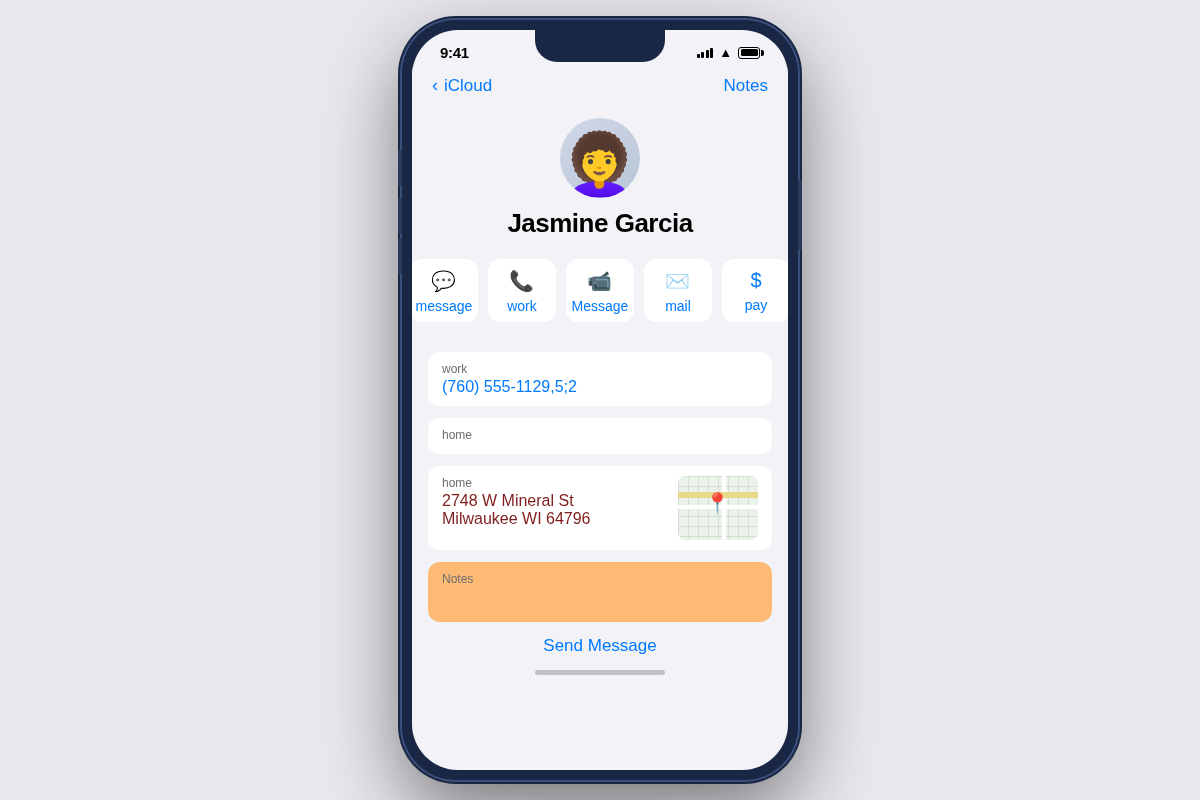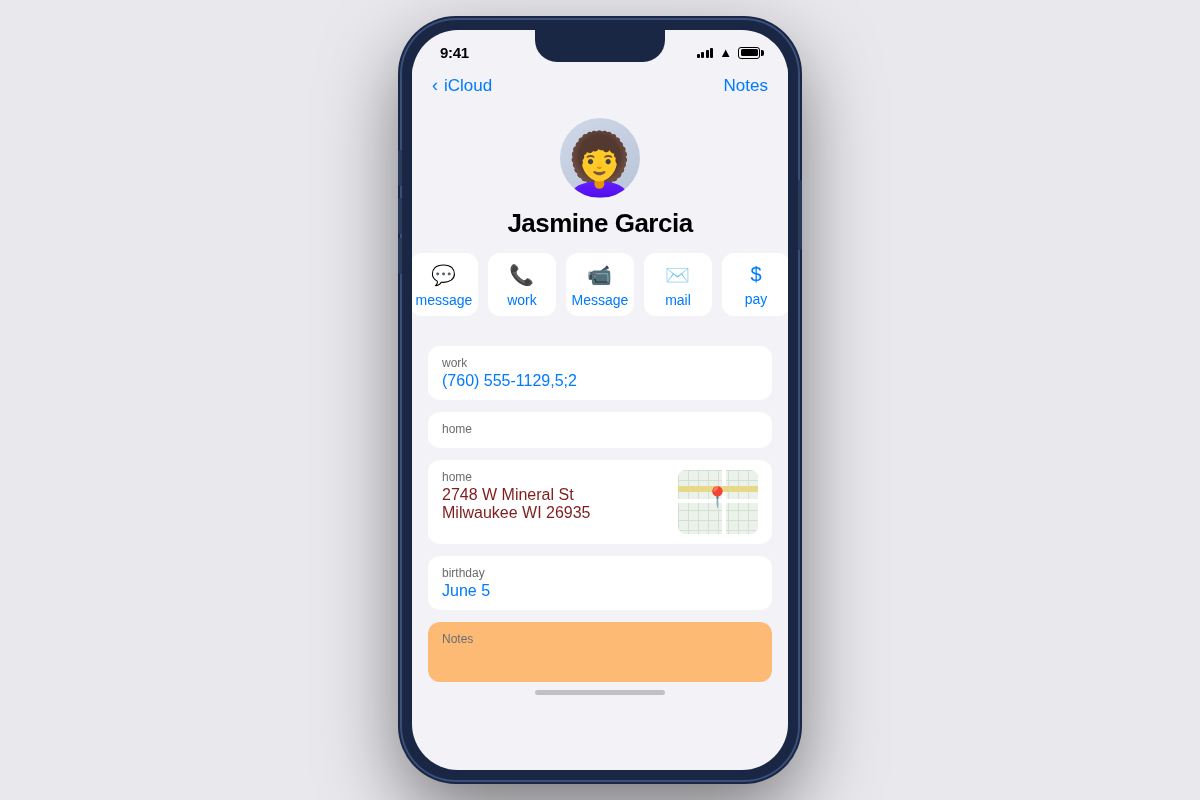--- a/index.html
+++ b/index.html
@@ -158,21 +158,21 @@
       display: flex; align-items: center; justify-content: center;
       overflow: hidden;
       margin-bottom: 10px;
     }
 
     .contact-name {
       font-size: 26px;
       font-weight: 600;
       color: #000;
       letter-spacing: -0.5px;
-      margin-bottom: 14px;
+      margin-bottom: 20px;
     }
 
     
     .action-buttons {
       display: flex;
       gap: 10px;
       margin-bottom: 6px;
     }
     .action-btn {
       display: flex;
@@ -375,45 +375,40 @@
             <div class="info-label">home</div>
           </div>
         </div>
       </div>
 
       <div class="info-section">
         <div class="info-row">
           <div class="info-content">
             <div class="info-label">home</div>
             <div class="info-value info-value-dark">2748 W Mineral St</div>
-            <div class="info-value info-value-dark">Milwaukee WI 26935</div>
+            <div class="info-value info-value-dark">Milwaukee WI 64796</div>
           </div>
           <div class="map-thumb">
             <div class="map-grid"></div>
             <div class="map-road-h" style="top: 45%;"></div>
             <div class="map-road-v" style="left: 55%;"></div>
             <div class="map-road-h" style="top: 25%; background:#e8d88a; height:6px;"></div>
             <div class="map-pin">📍</div>
           </div>
         </div>
       </div>
 
-      <div class="info-section">
-        <div class="info-row">
-          <div class="info-content">
-            <div class="info-label">birthday</div>
-            <div class="info-value">June 5</div>
-          </div>
-        </div>
-      </div>
 
       <div class="notes-section">
         <div class="notes-label">Notes</div>
       </div>
 
+      <div class="send-message-bar">
+        <span class="send-message-btn">Send Message</span>
+      </div>
 
       <div class="home-indicator">
         <div class="home-bar"></div>
       </div>
 
     </div>
   </div>
 </div>
 
 </body></html>

